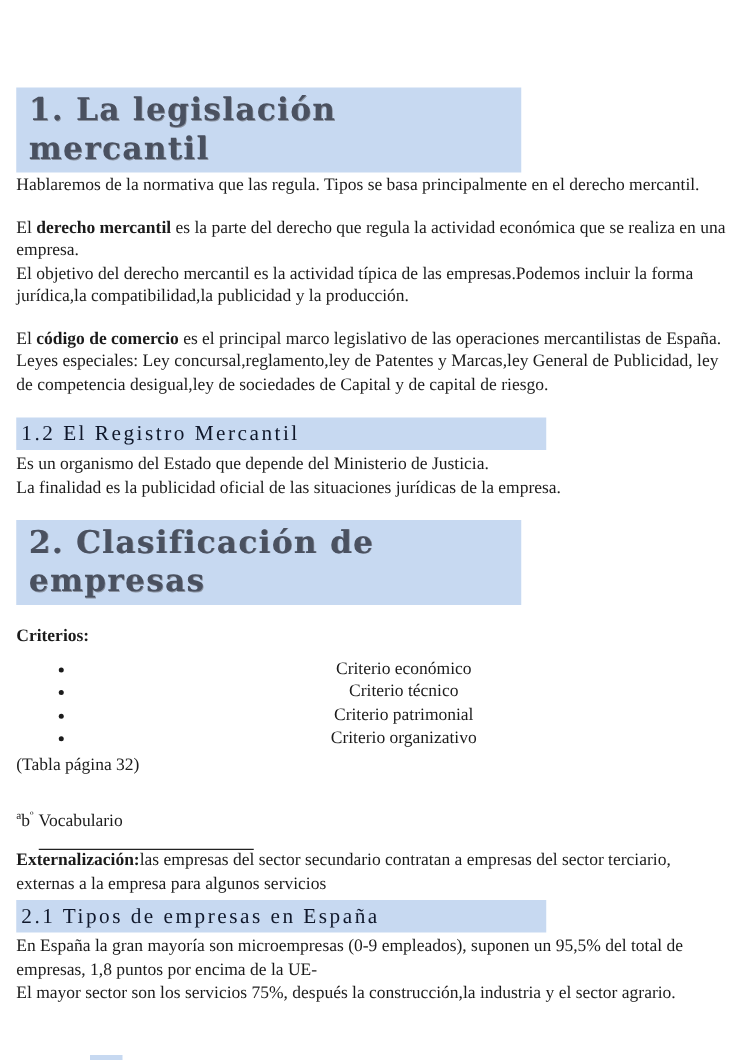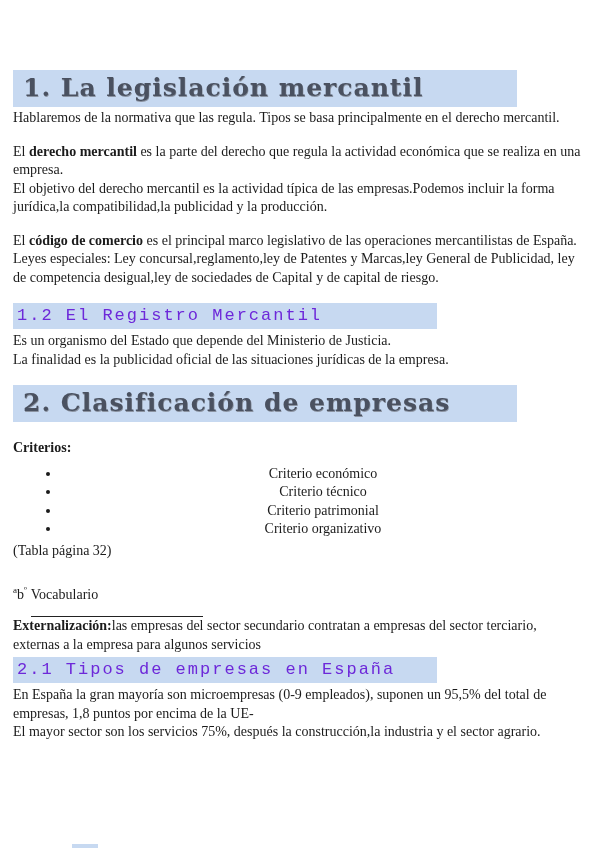--- a/index.html
+++ b/index.html
@@ -11,40 +11,40 @@
     height: 848px;
     background: #ffffff;
     font-family: "Liberation Serif", serif;
     color: #1b1b1b;
     overflow: hidden;
   }
   .content { padding: 70px 15px 0 13px; }
 
   
   .h-fancy {
-    width: 504px;
+    width: 404px;
     background: var(--hl);
     font-family: "DejaVu Serif", serif;
     font-weight: bold;
     font-size: 25px;
     line-height: 31px;
     letter-spacing: 1px;
     color: #4a5160;
     padding: 2px 0 4px 10px;
     text-shadow: 0.6px 0.6px 0 #8b93a1;
   }
   
   .h-mono {
     width: 424px;
     background: var(--hl);
-    font-family: Liberation Mono, monospace;
+    font-family: Liberation Serif, serif;
     font-size: 17px;
     line-height: 20px;
     letter-spacing: 2px;
-    color: #6d28d9;
+    color: #0f172a;
     padding: 3px 0 3px 4px;
     white-space: nowrap;
     overflow: hidden;
   }
 
   p, .line { font-size: 14px; line-height: 18.5px; margin: 0; }
   b { font-weight: bold; }
 
   .mt0  { margin-top: 0; }
   .mt2  { margin-top: 2px; }

